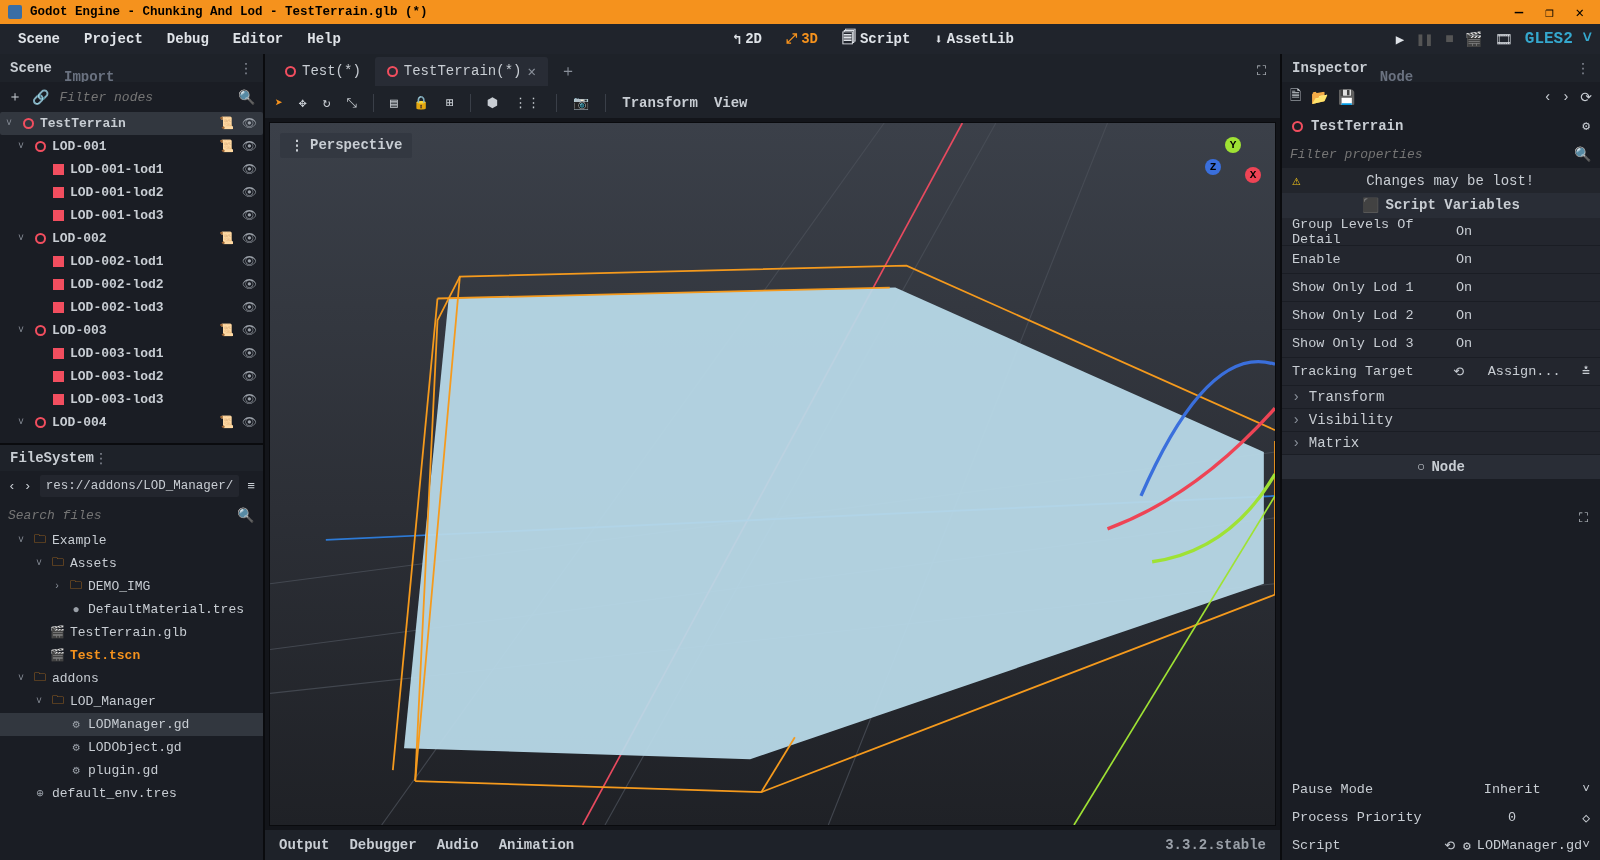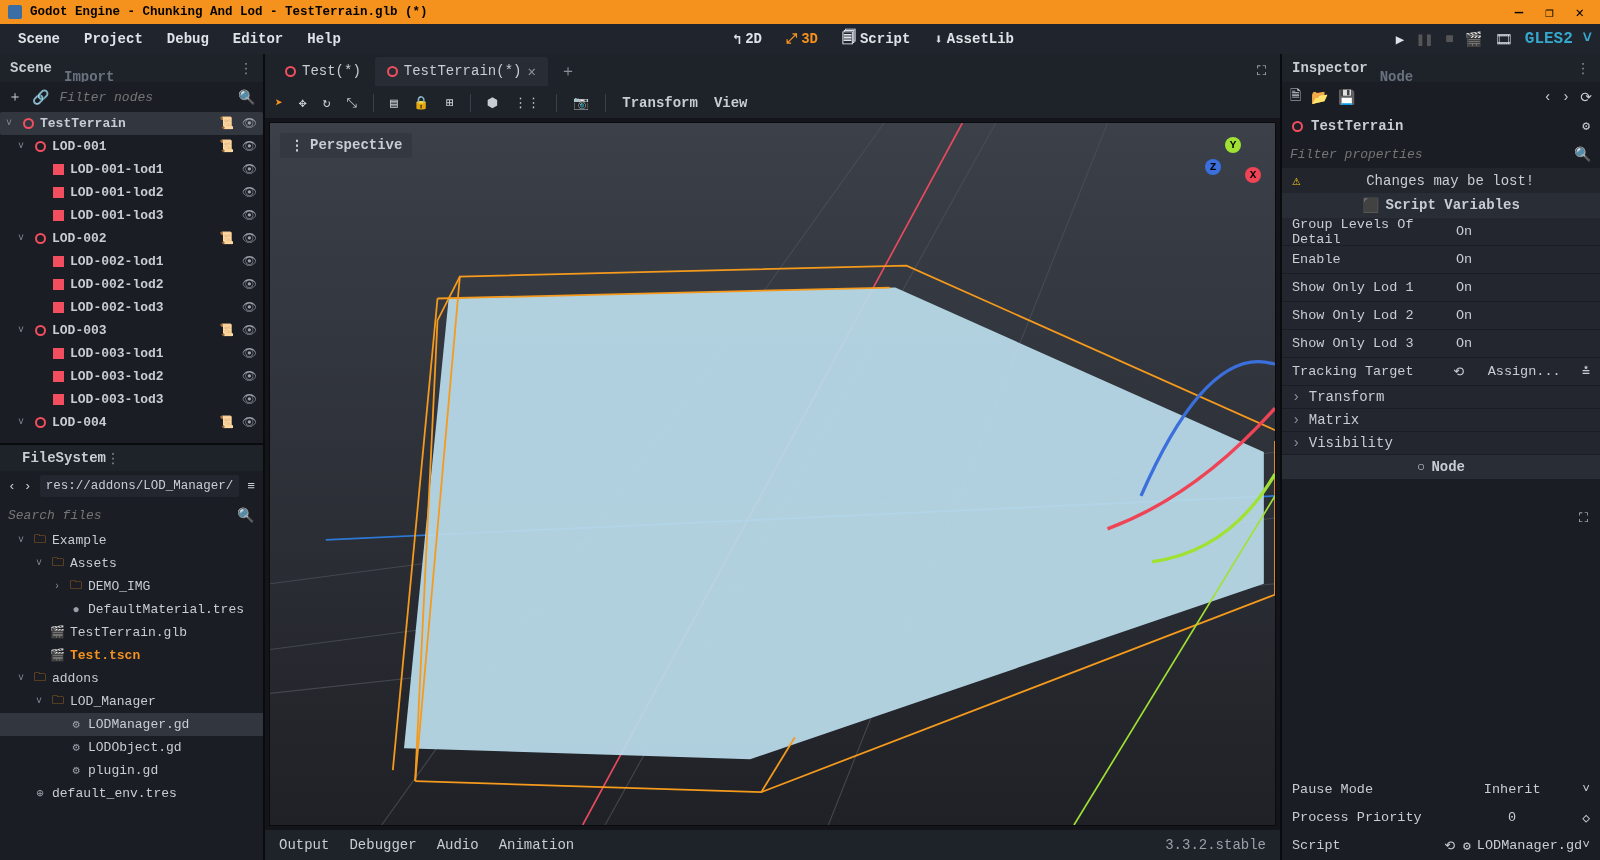--- a/index.html
+++ b/index.html
@@ -34,21 +34,21 @@
 .treerow .exp { width: 14px; color: #8a909a; font-size: 10px; }
 .treerow .nodeicon { width: 16px; display: inline-flex; justify-content: center; margin-right: 4px; }
 .treerow .nodename { flex: 1; font-weight: bold; color: #c8cdd3; }
 .treerow.selected { background: #32373f; border-radius: 2px; }
 .treerow .rowicons { display: flex; gap: 6px; color: #9aa0a8; font-size: 12px; }
 .treerow.d1 { padding-left: 18px; }
 .treerow.d2 { padding-left: 36px; }
 .treerow.d3 { padding-left: 54px; }
 .circ { width: 11px; height: 11px; border: 2px solid #f24e5f; border-radius: 50%; display: inline-block; }
 .sq { width: 11px; height: 11px; background: #f24e5f; display: inline-block; transform: rotate(0deg); }
-.fshdr { display: flex; align-items: center; padding: 4px 22px; background: #1e2229; height: 28px; border-top: 2px solid #0a0b0e; }
+.fshdr { display: flex; align-items: center; padding: 4px 10px; background: #1e2229; height: 28px; border-top: 2px solid #0a0b0e; }
 .fshdr .tab { font-weight: bold; font-size: 14px; }
 .fspath { display: flex; align-items: center; padding: 4px 8px; gap: 8px; height: 30px; }
 .fspath .pathtxt { flex: 1; background: #23262e; padding: 4px 6px; border-radius: 2px; font-size: 12.5px; color: #c8cdd3; }
 .fstree { flex: 1; overflow: auto; }
 .fstree .treerow .nodename { font-weight: normal; }
 .fstree .treerow.highlight .nodename { color: #f5921d; font-weight: bold; }
 .fstree .treerow.sel { background: #32373f; }
 .folder { color: #f5921d; font-size: 12px; }
 .fileico { color: #9aa0a8; font-size: 12px; }
 .tabs { display: flex; align-items: center; background: #1e2229; height: 34px; padding: 0 8px; gap: 2px; }
@@ -60,21 +60,21 @@
 .vptoolbar .ico { color: #c8cdd3; font-size: 13px; }
 .vptoolbar .sep { width: 1px; height: 18px; background: #3a3f48; }
 .vptoolbar .txtitem { font-size: 14px; color: #c8cdd3; font-weight: bold; }
 .viewport { flex: 1; position: relative; background: linear-gradient(180deg, #3b4049 0%, #2c2f36 55%, #1f2126 100%); margin: 4px; border: 1px solid #0a0b0e; overflow: hidden; }
 .persp-badge { position: absolute; top: 10px; left: 10px; background: rgba(50,55,65,0.85); padding: 4px 10px; border-radius: 2px; font-weight: bold; font-size: 14px; color: #c8cdd3; display: flex; gap: 6px; }
 .gizmo { position: absolute; top: 14px; right: 14px; width: 56px; height: 56px; }
 .gizmo .axis { position: absolute; font-size: 11px; font-weight: bold; color: #000; width: 16px; height: 16px; border-radius: 50%; display: flex; align-items: center; justify-content: center; }
 .gizmo .y { background: #9fe234; top: 0; left: 20px; }
 .gizmo .x { background: #ee4455; top: 30px; left: 40px; }
 .gizmo .z { background: #3a6fdc; top: 22px; left: 0; }
-.bottombar { display: flex; align-items: center; padding: 6px 14px; background: #1e2229; height: 30px; gap: 20px; font-size: 14px; font-weight: normal; color: #c8cdd3; }
+.bottombar { display: flex; align-items: center; padding: 6px 14px; background: #1e2229; height: 30px; gap: 20px; font-size: 14px; font-weight: bold; color: #c8cdd3; }
 .bottombar .spacer { flex: 1; }
 .bottombar .ver { color: #9aa0a8; }
 .insp-row { display: flex; align-items: center; padding: 4px 10px; height: 28px; }
 .insp-row .lbl { flex: 1; font-size: 14px; color: #c8cdd3; }
 .prop-row { display: flex; align-items: center; padding: 3px 10px; height: 27px; background: #23262e; margin-bottom: 1px; }
 .prop-row .lbl { flex: 1; font-size: 13.5px; color: #c8cdd3; }
 .prop-row .onval { font-size: 13.5px; color: #c8cdd3; display: flex; align-items: center; gap: 6px; width: 140px; }
 .sect-hdr { background: #292d36; padding: 4px 10px; text-align: center; font-size: 14px; font-weight: bold; display: flex; justify-content: center; gap: 6px; }
 .warning { background: #22252c; padding: 4px 10px; text-align: center; font-size: 14px; display: flex; align-items: center; gap: 10px; }
 .warning .wi { color: #f5c518; }
@@ -492,22 +492,22 @@
           <span class="onval"><span class="chk"></span>On</span>
         </div>
       </div>
     <div class="prop-row">
       <span class="lbl">Tracking Target</span>
       <span style="margin-right:10px">⟲</span>
       <span class="onval" style="justify-content:center;width:100px">Assign...</span>
       <span style="margin-left:8px">≛</span>
     </div>
     <div class="expand-row">Transform</div>
+    <div class="expand-row">Visibility</div>
     <div class="expand-row">Matrix</div>
-    <div class="expand-row">Visibility</div>
     <div class="sect-hdr">
         <span>○</span>
         <span>Node</span>
       </div>
     <div style="flex:1;position:relative">
       <span style="position:absolute;right:12px;top:32px">⛶</span>
     </div>
     <div class="prop-row" style="background:transparent">
       <span class="lbl">Pause Mode</span>
       <span class="onval" style="justify-content:center">Inherit</span>

